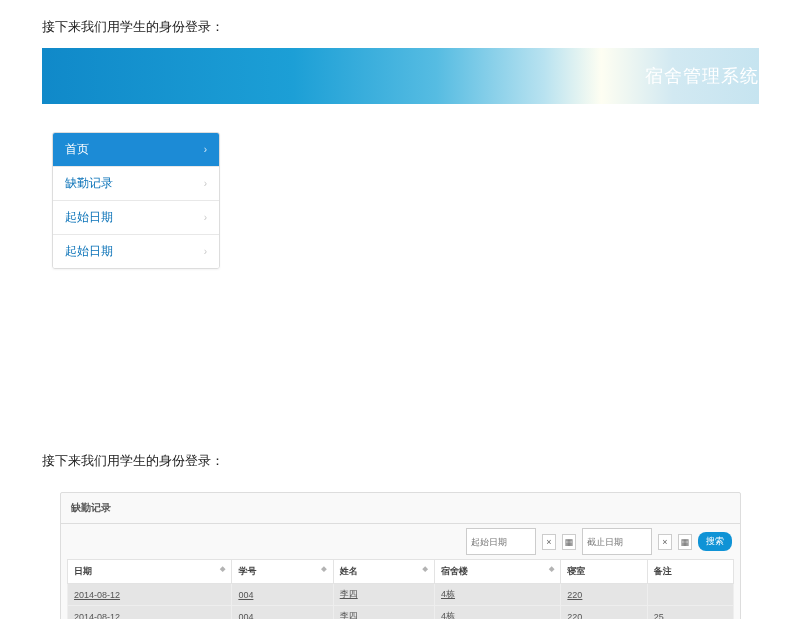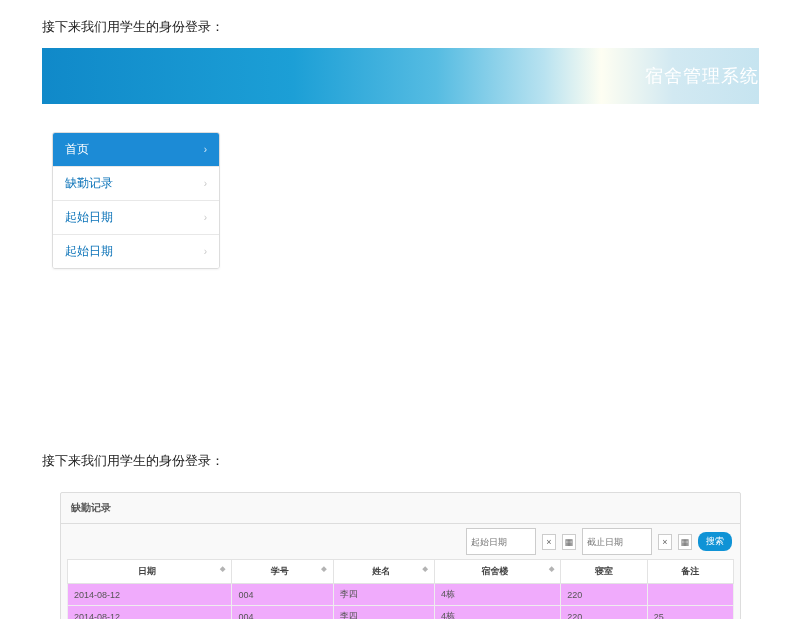--- a/index.html
+++ b/index.html
@@ -156,38 +156,39 @@
       border-radius:8px;
     }
     
     table {
       width: calc(100% - 12px);
       margin: 4px 6px 6px 6px;
       border-collapse: collapse;
       font-size: 9px;
     }
     th {
-      text-align: center;
+      text-align: left;
       padding: 5px 6px;
       background: #fff;
       border: 1px solid #e3e3e3;
       font-weight: 600;
       color: #444;
       position: relative;
     }
     th .sort-ind {
       float: right;
       font-size: 7px;
       opacity: 0.4;
     }
     td {
       padding: 4px 6px;
       border: 1px solid #eee;
-      background: #f0abfc;
+      background: #e5e5e5;
       color: #555;
+      text-decoration: underline;
     }
   </style>
 </head>
 <body>
 
 <div class="intro-text">接下来我们用学生的身份登录：</div>
 
 <div class="app-header">
   <div class="app-header-title">宿舍管理系统</div>
 </div>

